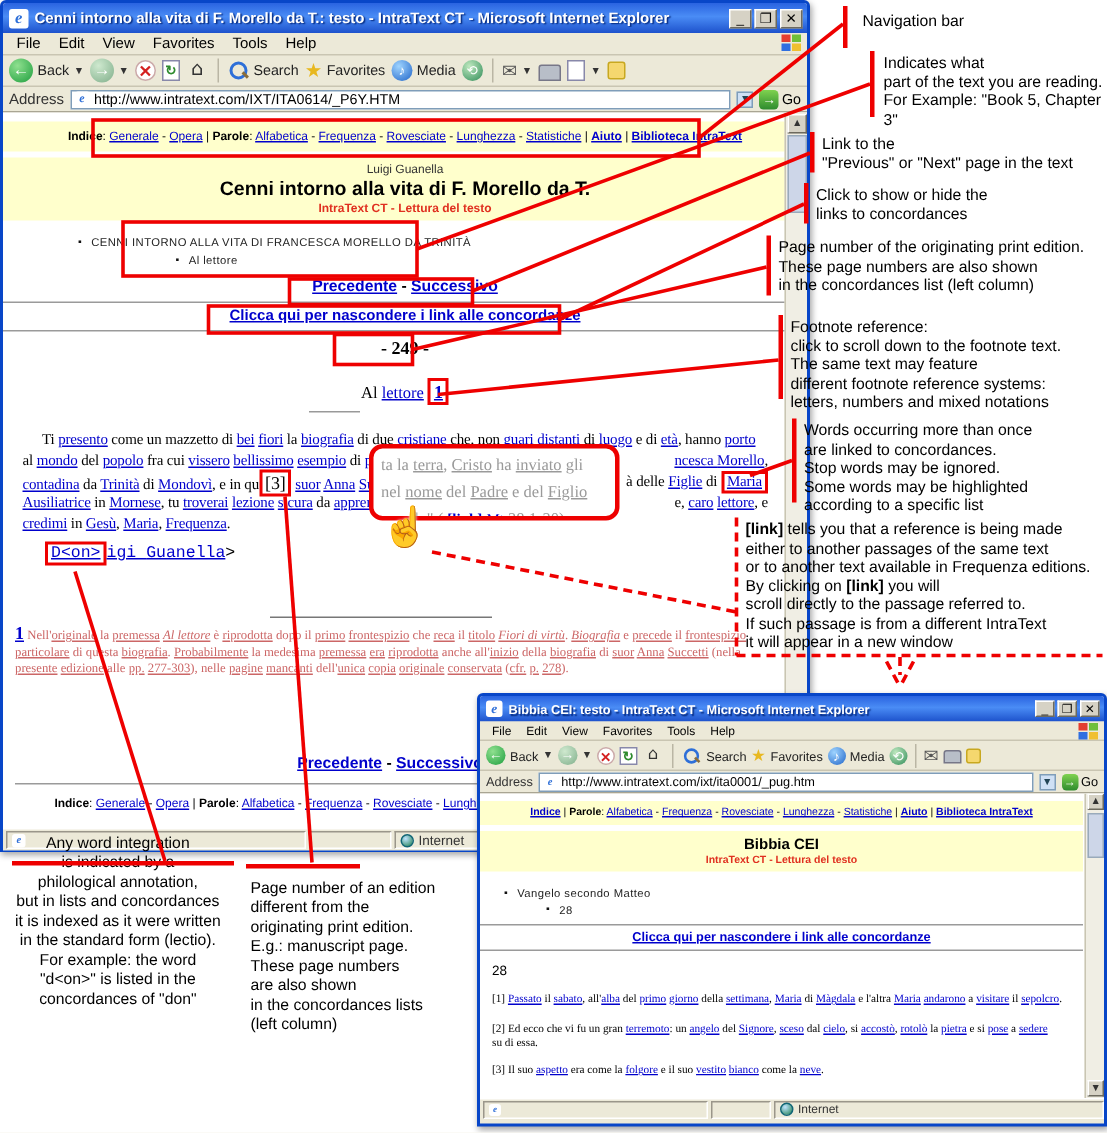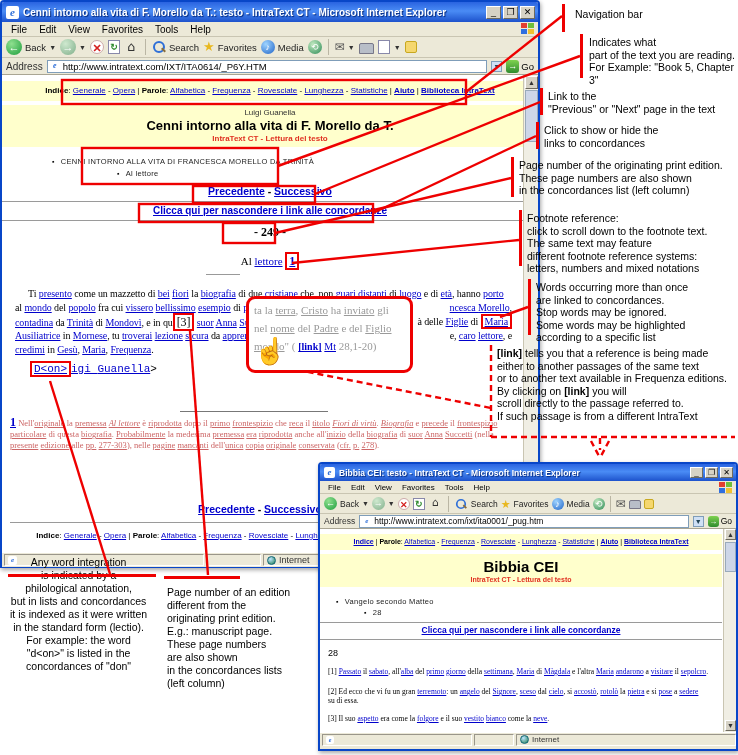--- a/index.html
+++ b/index.html
@@ -76,38 +76,38 @@
   .fnote { position:absolute; font:8.5px/11px "Liberation Serif",serif; color:#cc6666; }
   .tk-L { color:#0000cc; text-decoration:underline; }
   .tk-B { font-weight:bold; }
   .tk-I { font-style:italic; }
   .tk-U { text-decoration:underline; }
   .tk-RB { border:2px solid #ee0000; padding:0 2px; background:#fff; }
   .tk-fnref { font-size:12px; color:#0000cc; font-weight:bold; text-decoration:underline; }
   .tk-ser { font-family:"Liberation Serif",serif; font-size:12px; }
 
   
-  .popup { position:absolute; left:246px; top:296px; width:167px; height:77px; background:#fff; border:3px solid #ee0000; border-radius:9px; padding:2px 5px; z-index:25; font:11px/18px "Liberation Serif",serif; color:#9a9a9a; white-space:nowrap; overflow:hidden; }
+  .popup { position:absolute; left:246px; top:296px; width:167px; height:51px; background:#fff; border:3px solid #ee0000; border-radius:9px; padding:2px 5px; z-index:25; font:11px/18px "Liberation Serif",serif; color:#9a9a9a; white-space:nowrap; overflow:hidden; }
   .popup .tk-U { text-decoration-color:#9a9a9a; }
   .popup .tk-L { font-size:10px; }
   .handcur { position:absolute; left:254px; top:336px; z-index:26; font-size:26px; color:#000; text-shadow:0 0 2px #fff; }
 
   
   .callout { position:absolute; font-size:10.5px; line-height:12.5px; color:#000; z-index:15; }
   .callout .line { white-space:nowrap; }
 
   
   .w2 .titlebar { height:17px; }
   .w2 .titlebar .ttext { font-size:8.5px; }
   .w2 .tbtn3d { width:13px; height:11px; font-size:8px; line-height:9px; }
   .w2 .menubar { height:13px; } .w2 .menubar .mitem { font-size:8px; padding:0 4px; }
   .w2 .toolbar { height:20px; gap:3px; } .w2 .tblabel { font-size:8.5px; }
   .w2 .addressbar { height:15px; } .w2 .urlbox .utext { font-size:8.5px; }
   .w2 .navline { font-size:7px; padding:4px 0 5px; }
-  .w2 .ptitle { font-size:15px; }
+  .w2 .ptitle { font-size:10px; }
   .w2 .psub { font-size:7px; }
   .w2 .crumbrow { font-size:7.5px; height:11px; }
   .w2 .centerlink { font-size:9px; }
   .w2 .statusbar { height:14px; font-size:8px; }
   .verse { font:7.5px/9px "Liberation Serif",serif; color:#000; padding:0 8px; white-space:nowrap; overflow:hidden; }
 
   svg.overlay { position:absolute; left:0; top:0; z-index:20; pointer-events:none; }
 </style>
 </head>
 <body>
@@ -377,20 +377,21 @@
 <div class="callout" style="left:519px; top:159px;">Page number of the originating print edition.<br>These page numbers are also shown<br>in the concordances list (left column)</div>
 <div class="callout" style="left:527px; top:212px;">Footnote reference:<br>click to scroll down to the footnote text.<br>The same text may feature<br>different footnote reference systems:<br>letters, numbers and mixed notations</div>
 <div class="callout" style="left:536px; top:281px;">Words occurring more than once<br>are linked to concordances.<br>Stop words may be ignored.<br>Some words may be highlighted<br>according to a specific list</div>
 <div class="callout" style="left:497px; top:347px;">
     <div class="line"><span class="tk-B">[link]</span><span> tells you that a reference is being made</span></div>
     <div class="line"><span>either to another passages of the same text</span></div>
     <div class="line"><span>or to another text available in Frequenza editions.</span></div>
     <div class="line"><span>By clicking on </span><span class="tk-B">[link]</span><span> you will</span></div>
     <div class="line"><span>scroll directly to the passage referred to.</span></div>
     <div class="line"><span>If such passage is from a different IntraText</span></div>
+    <div class="line"><span>it will appear in a new window</span></div>
   </div>
 <div class="callout" style="left:10px; top:556px; line-height:13px;text-align:center;">Any word integration<br>is indicated by a<br>philological annotation,<br>but in lists and concordances<br>it is indexed as it were written<br>in the standard form (lectio).<br>For example: the word<br>"d&lt;on&gt;" is listed in the<br>concordances of "don"</div>
 <div class="callout" style="left:167px; top:586px; line-height:13px;">Page number of an edition<br>different from the<br>originating print edition.<br>E.g.: manuscript page.<br>These page numbers<br>are also shown<br>in the concordances lists<br>(left column)</div>
 
 <svg class="overlay" width="738" height="755" viewBox="0 0 738 755">
   <g stroke="#ee0000" stroke-width="2.4" fill="none">
 
     <rect x="62" y="80" width="404" height="24"></rect>
     <rect x="82" y="148" width="196" height="36"></rect>
     <rect x="193" y="186" width="122" height="17"></rect>

